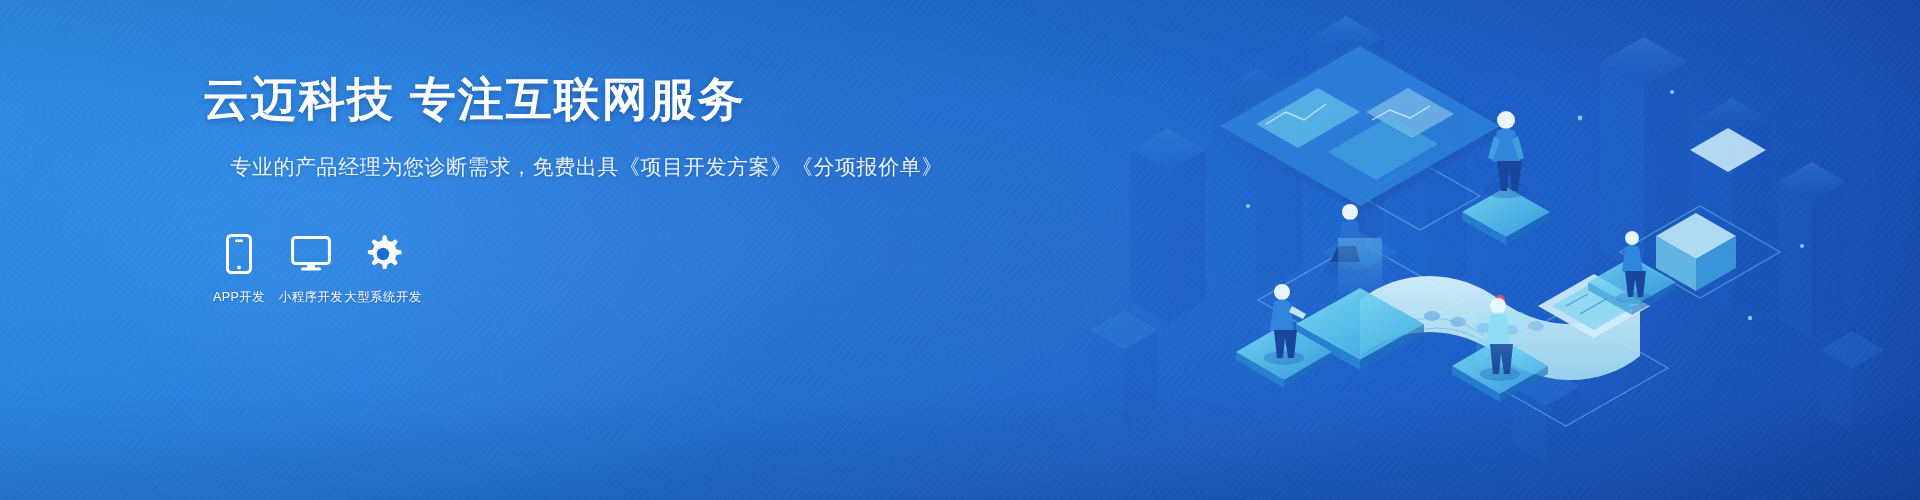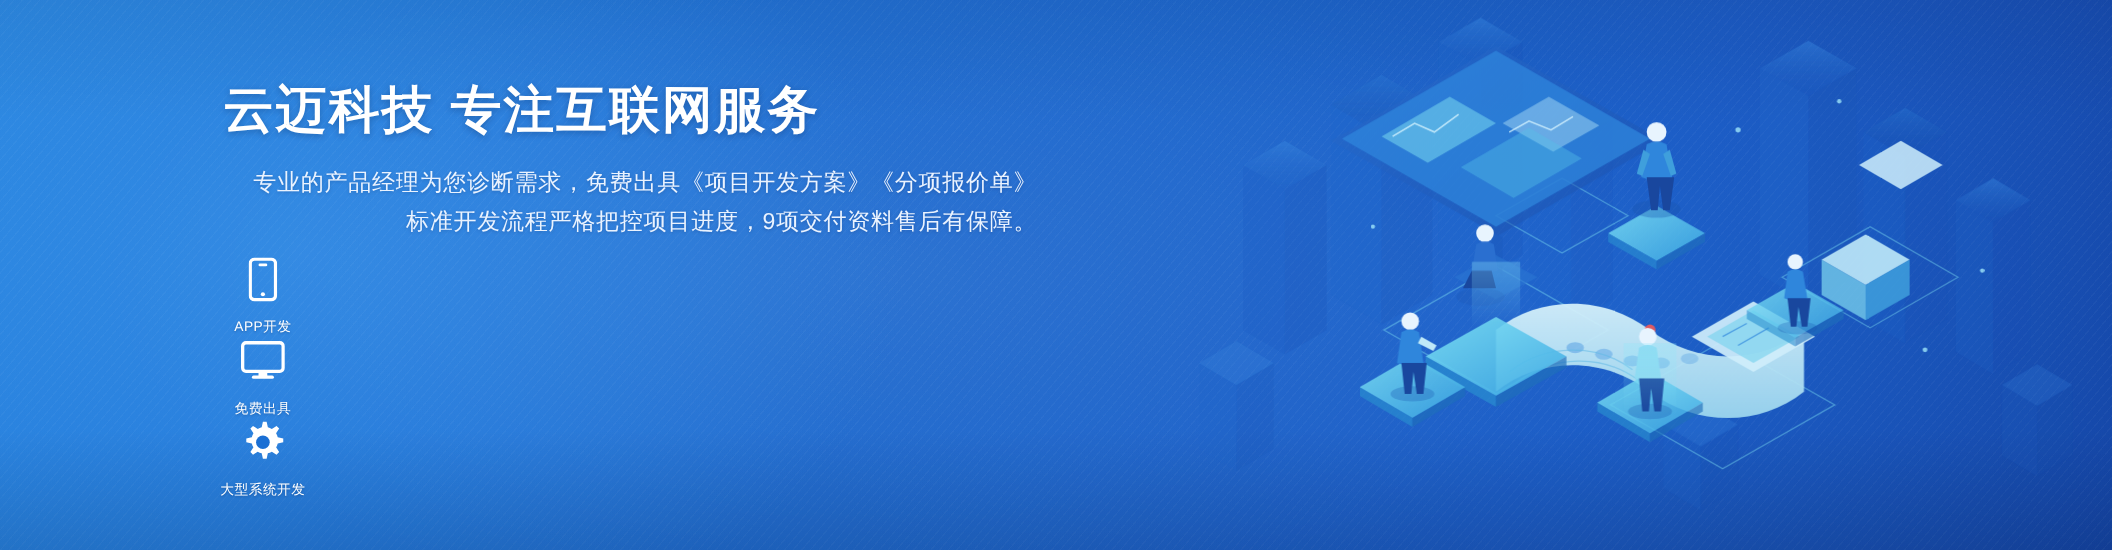--- a/index.html
+++ b/index.html
@@ -67,21 +67,20 @@
   .subtitle div { white-space:nowrap;text-align:right; }
 
   
   .services {
     position:absolute;
     left:203px;
     top:232px;
     display:flex;
     align-items:flex-start;
     z-index:40;
-    flex-direction:column;
   }
   .service {
     width:72px;
     display:flex;
     flex-direction:column;
     align-items:center;
     margin-right:0px;
   }
   .service .ico {
     height:44px;
@@ -328,21 +327,20 @@
     </svg>
   </div>
 
   <div class="vignette"></div>
 
   <div class="content">
     <h1 class="headline">云迈科技 专注互联网服务</h1>
 
     <div class="subtitle">
       <div>专业的产品经理为您诊断需求，免费出具《项目开发方案》《分项报价单》</div>
-      <div>标准开发流程严格把控项目进度，9项交付资料售后有保障。</div>
     </div>
   </div>
 
   <div class="services">
 
     <div class="service">
       <span class="ico">
         <svg width="26" height="40" viewBox="0 0 26 40" xmlns="http://www.w3.org/2000/svg">
           <rect x="1.5" y="1.5" width="23" height="37" rx="4" ry="4" fill="none" stroke="#ffffff" stroke-width="3"></rect>
           <rect x="9" y="5.5" width="8" height="2.6" rx="1.3" fill="#ffffff"></rect>
@@ -355,21 +353,21 @@
 
 
     <div class="service">
       <span class="ico">
         <svg width="40" height="36" viewBox="0 0 40 36" xmlns="http://www.w3.org/2000/svg">
           <rect x="1.6" y="1.6" width="36.8" height="26" rx="3" ry="3" fill="none" stroke="#ffffff" stroke-width="3"></rect>
           <rect x="16" y="27.6" width="8" height="4.6" fill="#ffffff"></rect>
           <rect x="10" y="31.4" width="20" height="3" rx="1.5" fill="#ffffff"></rect>
         </svg>
       </span>
-      <span class="lbl">免费出具</span>
+      <span class="lbl">小程序开发</span>
     </div>
 
     <div class="service">
       <span class="ico">
         <svg width="40" height="40" viewBox="0 0 40 40" xmlns="http://www.w3.org/2000/svg">
           <path d="M20 1.5 l3.4 0 l1.1 5.0 a13.6 13.6 0 0 1 3.6 1.5 l4.3 -2.8 l2.4 2.4 l-2.8 4.3
                    a13.6 13.6 0 0 1 1.5 3.6 l5.0 1.1 l0 3.4 l-5.0 1.1 a13.6 13.6 0 0 1 -1.5 3.6
                    l2.8 4.3 l-2.4 2.4 l-4.3 -2.8 a13.6 13.6 0 0 1 -3.6 1.5 l-1.1 5.0 l-3.4 0
                    l-1.1 -5.0 a13.6 13.6 0 0 1 -3.6 -1.5 l-4.3 2.8 l-2.4 -2.4 l2.8 -4.3
                    a13.6 13.6 0 0 1 -1.5 -3.6 l-5.0 -1.1 l0 -3.4 l5.0 -1.1 a13.6 13.6 0 0 1 1.5 -3.6

